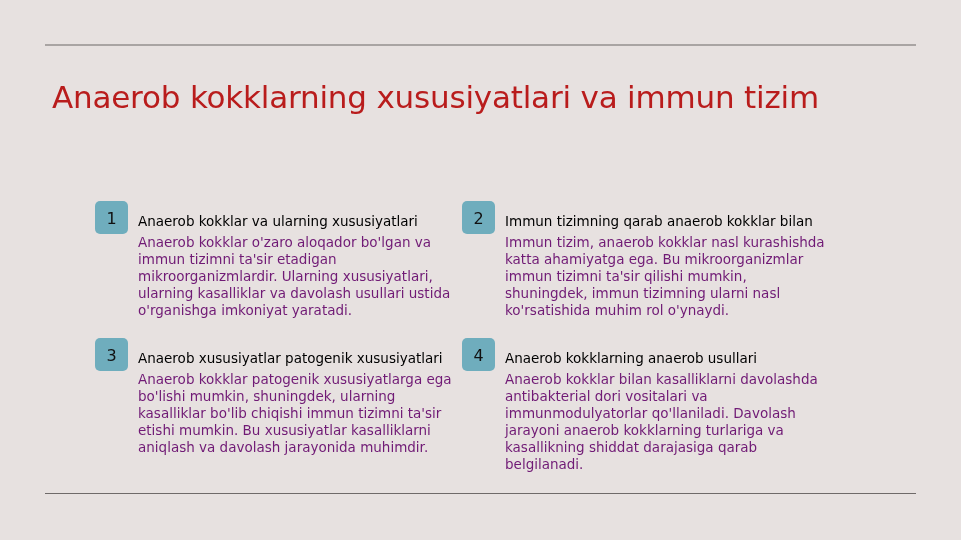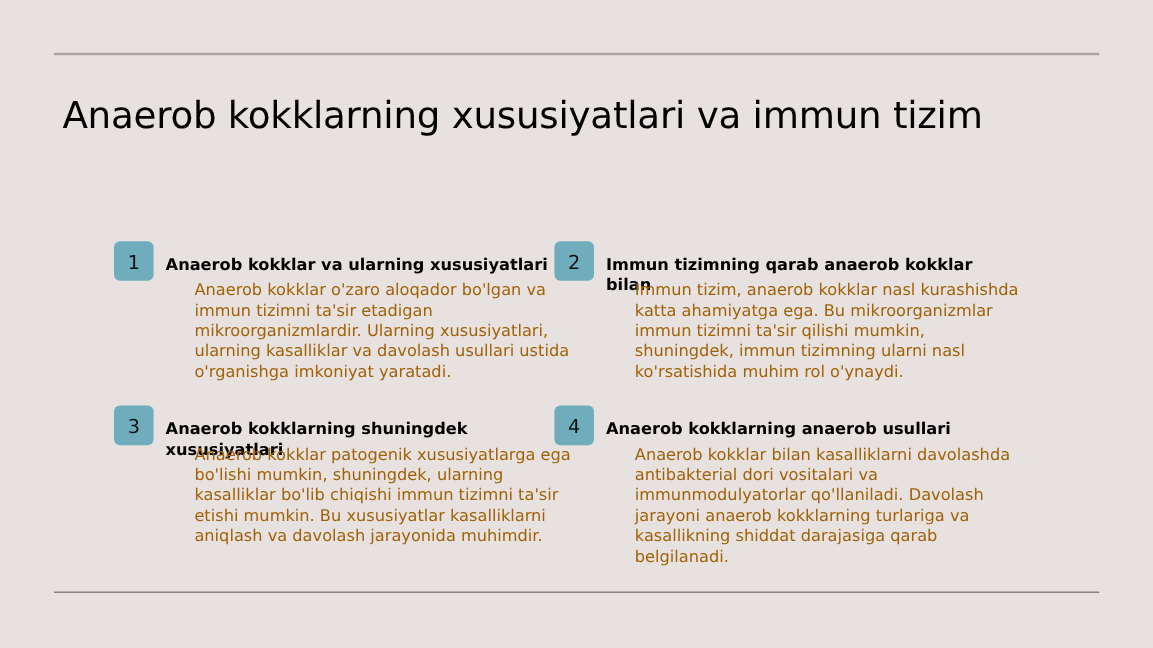--- a/index.html
+++ b/index.html
@@ -30,21 +30,21 @@
       width: 871px;
       height: 1px;
       background: #6f6a69;
     }
     .title {
       position: absolute;
       left: 52px;
       top: 58px;
       font-size: 31px;
       font-weight: normal;
-      color: #000000;
+      color: #b91c1c;
       white-space: nowrap;
       letter-spacing: -0.2px;
     }
     .item {
       position: absolute;
       width: 330px;
     }
     .badge {
       position: absolute;
       left: 0;
@@ -57,33 +57,32 @@
       font-size: 16px;
       line-height: 36px;
       text-align: center;
     }
     .item-title {
       position: absolute;
       left: 43px;
       top: 12px;
       width: 320px;
       font-size: 13.5px;
-      font-weight: bold;
+      font-weight: normal;
       line-height: 17px;
       color: #000;
     }
     .item-body {
       position: absolute;
       left: 43px;
       top: 33px;
       width: 325px;
       font-size: 13.5px;
       line-height: 17px;
-      color: #a16207;
-      margin-left: 24px;
+      color: #701a75;
     }
   </style>
 </head>
 <body>
 
 <div class="rule-top"></div>
 
 <h1 class="title">Anaerob kokklarning xususiyatlari va immun tizim</h1>
 
 <div class="item" style="left:95px; top:201px;">
@@ -93,21 +92,21 @@
 </div>
 
 <div class="item" style="left:462px; top:201px;">
   <div class="badge">2</div>
   <div class="item-title">Immun tizimning qarab anaerob kokklar bilan</div>
   <div class="item-body">Immun tizim, anaerob kokklar nasl kurashishda katta ahamiyatga ega. Bu mikroorganizmlar immun tizimni ta'sir qilishi mumkin, shuningdek, immun tizimning ularni nasl ko'rsatishida muhim rol o'ynaydi.</div>
 </div>
 
 <div class="item" style="left:95px; top:338px;">
   <div class="badge">3</div>
-  <div class="item-title">Anaerob kokklarning shuningdek xususiyatlari</div>
+  <div class="item-title">Anaerob xususiyatlar patogenik xususiyatlari</div>
   <div class="item-body">Anaerob kokklar patogenik xususiyatlarga ega bo'lishi mumkin, shuningdek, ularning kasalliklar bo'lib chiqishi immun tizimni ta'sir etishi mumkin. Bu xususiyatlar kasalliklarni aniqlash va davolash jarayonida muhimdir.</div>
 </div>
 
 <div class="item" style="left:462px; top:338px;">
   <div class="badge">4</div>
   <div class="item-title">Anaerob kokklarning anaerob usullari</div>
   <div class="item-body">Anaerob kokklar bilan kasalliklarni davolashda antibakterial dori vositalari va immunmodulyatorlar qo'llaniladi. Davolash jarayoni anaerob kokklarning turlariga va kasallikning shiddat darajasiga qarab belgilanadi.</div>
 </div>
 
 <div class="rule-bottom"></div>

